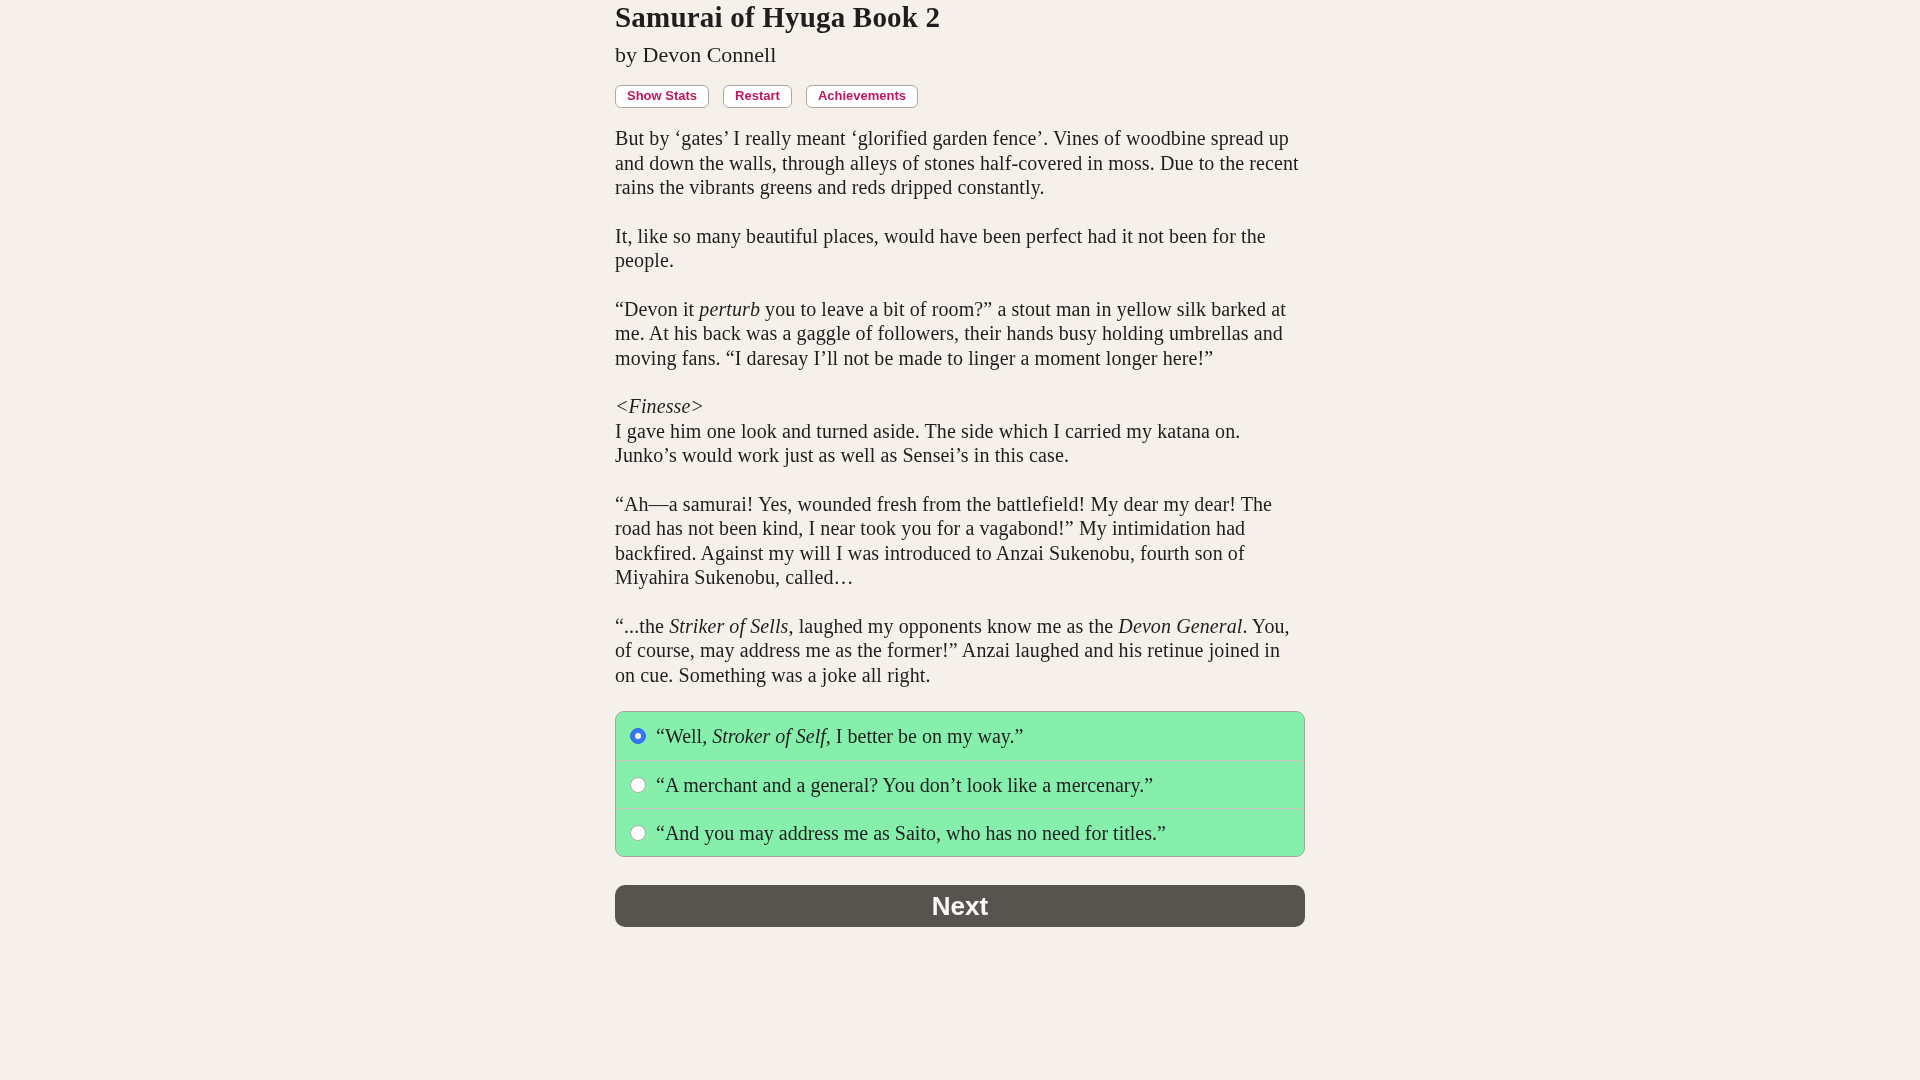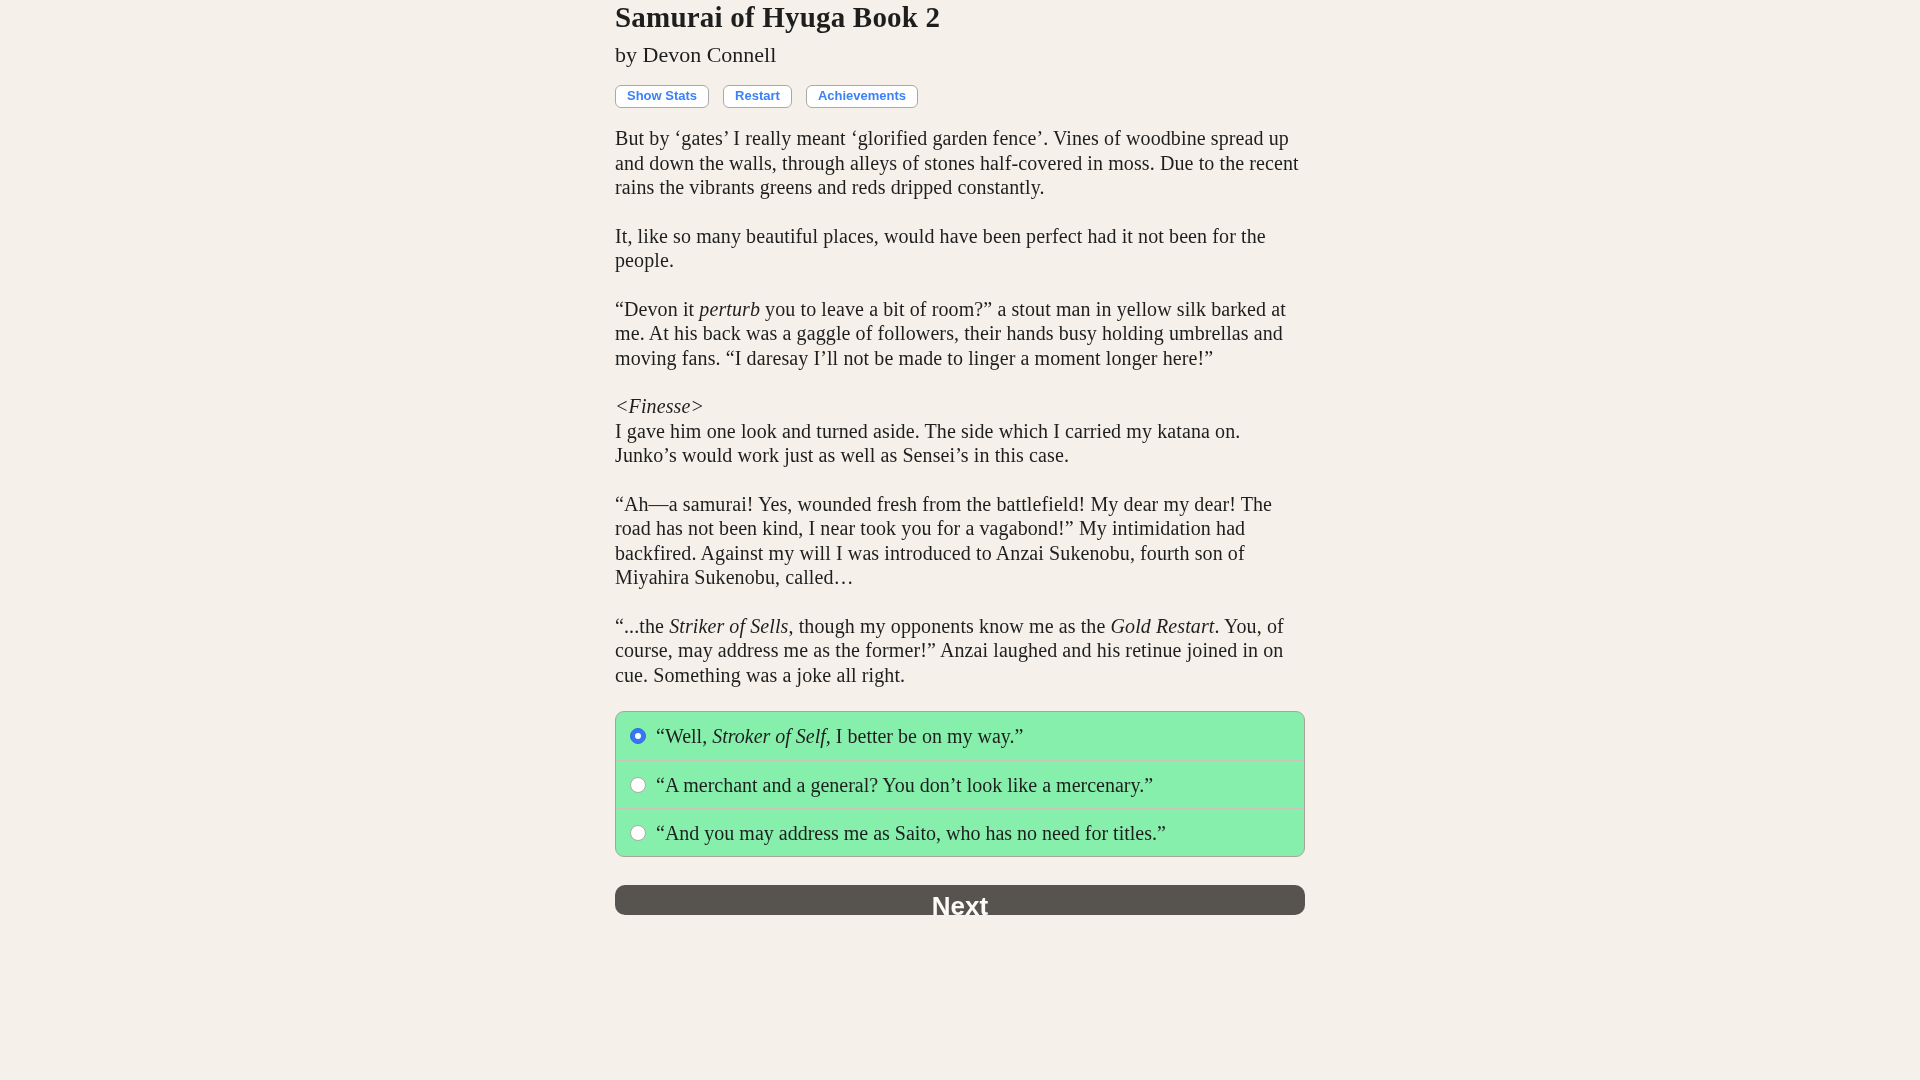--- a/index.html
+++ b/index.html
@@ -28,21 +28,21 @@
   .toolbar {
     margin-top: 17px;
     display: flex;
     gap: 14px;
     align-items: center;
   }
   .toolbar-btn {
     font-family: "Liberation Sans", sans-serif;
     font-size: 13px;
     font-weight: 600;
-    color: #3b82f6;
+    color: #be185d;
     background: #FFFFFF;
     border: 1px solid #A9A9A9;
     border-radius: 6px;
     padding: 3px 11px 4px 11px;
     line-height: 14px;
     cursor: pointer;
   }
   .story { margin-top: 18px; }
   .story-par {
     font-size: 20px;
@@ -88,21 +88,21 @@
     background: #FFFFFF;
   }
   .choice-text {
     font-size: 20px;
     line-height: 24px;
   }
   .next-btn {
     display: block;
     width: 100%;
     margin-top: 28px;
-    height: 30px;
+    height: 42px;
     background: #57534E;
     border: none;
     border-radius: 10px;
     color: #FCFBF9;
     font-family: "Liberation Sans", sans-serif;
     font-size: 26px;
     font-weight: 700;
     cursor: pointer;
     line-height: 42px;
     text-align: center;
@@ -121,21 +121,21 @@
     <button class="toolbar-btn">Restart</button>
     <button class="toolbar-btn">Achievements</button>
   </div>
 
   <div class="story">
     <p class="story-par"><span>But by ‘gates’ I really meant ‘glorified garden fence’. Vines of woodbine spread up and down the walls, through alleys of stones half-covered in moss. Due to the recent rains the vibrants greens and reds dripped constantly.</span></p>
     <p class="story-par"><span>It, like so many beautiful places, would have been perfect had it not been for the people.</span></p>
     <p class="story-par"><span>“Devon it </span><em>perturb</em><span> you to leave a bit of room?” a stout man in yellow silk barked at me. At his back was a gaggle of followers, their hands busy holding umbrellas and moving fans. “I daresay I’ll not be made to linger a moment longer here!”</span></p>
     <p class="story-par"><em>&lt;Finesse&gt;</em><br><span>I gave him one look and turned aside. The side which I carried my katana on. Junko’s would work just as well as Sensei’s in this case.</span></p>
     <p class="story-par"><span>“Ah—a samurai! Yes, wounded fresh from the battlefield! My dear my dear! The road has not been kind, I near took you for a vagabond!” My intimidation had backfired. Against my will I was introduced to Anzai Sukenobu, fourth son of Miyahira Sukenobu, called…</span></p>
-    <p class="story-par"><span>“...the </span><em>Striker of Sells</em><span>, though my opponents know me as the </span><em>Gold Restart</em><span>. You, of course, may address me as the former!” Anzai laughed and his retinue joined in on cue. Something was a joke all right.</span></p>
+    <p class="story-par"><span>“...the </span><em>Striker of Sells</em><span>, laughed my opponents know me as the </span><em>Devon General</em><span>. You, of course, may address me as the former!” Anzai laughed and his retinue joined in on cue. Something was a joke all right.</span></p>
   </div>
 
   <div class="choice-box">
     <label class="choice-row">
       <span class="radio selected"></span>
       <span class="choice-text"><span>“Well, </span><em>Stroker of Self,</em><span> I better be on my way.”</span></span>
     </label>
     <label class="choice-row">
       <span class="radio"></span>
       <span class="choice-text"><span>“A merchant and a general? You don’t look like a mercenary.”</span></span>

